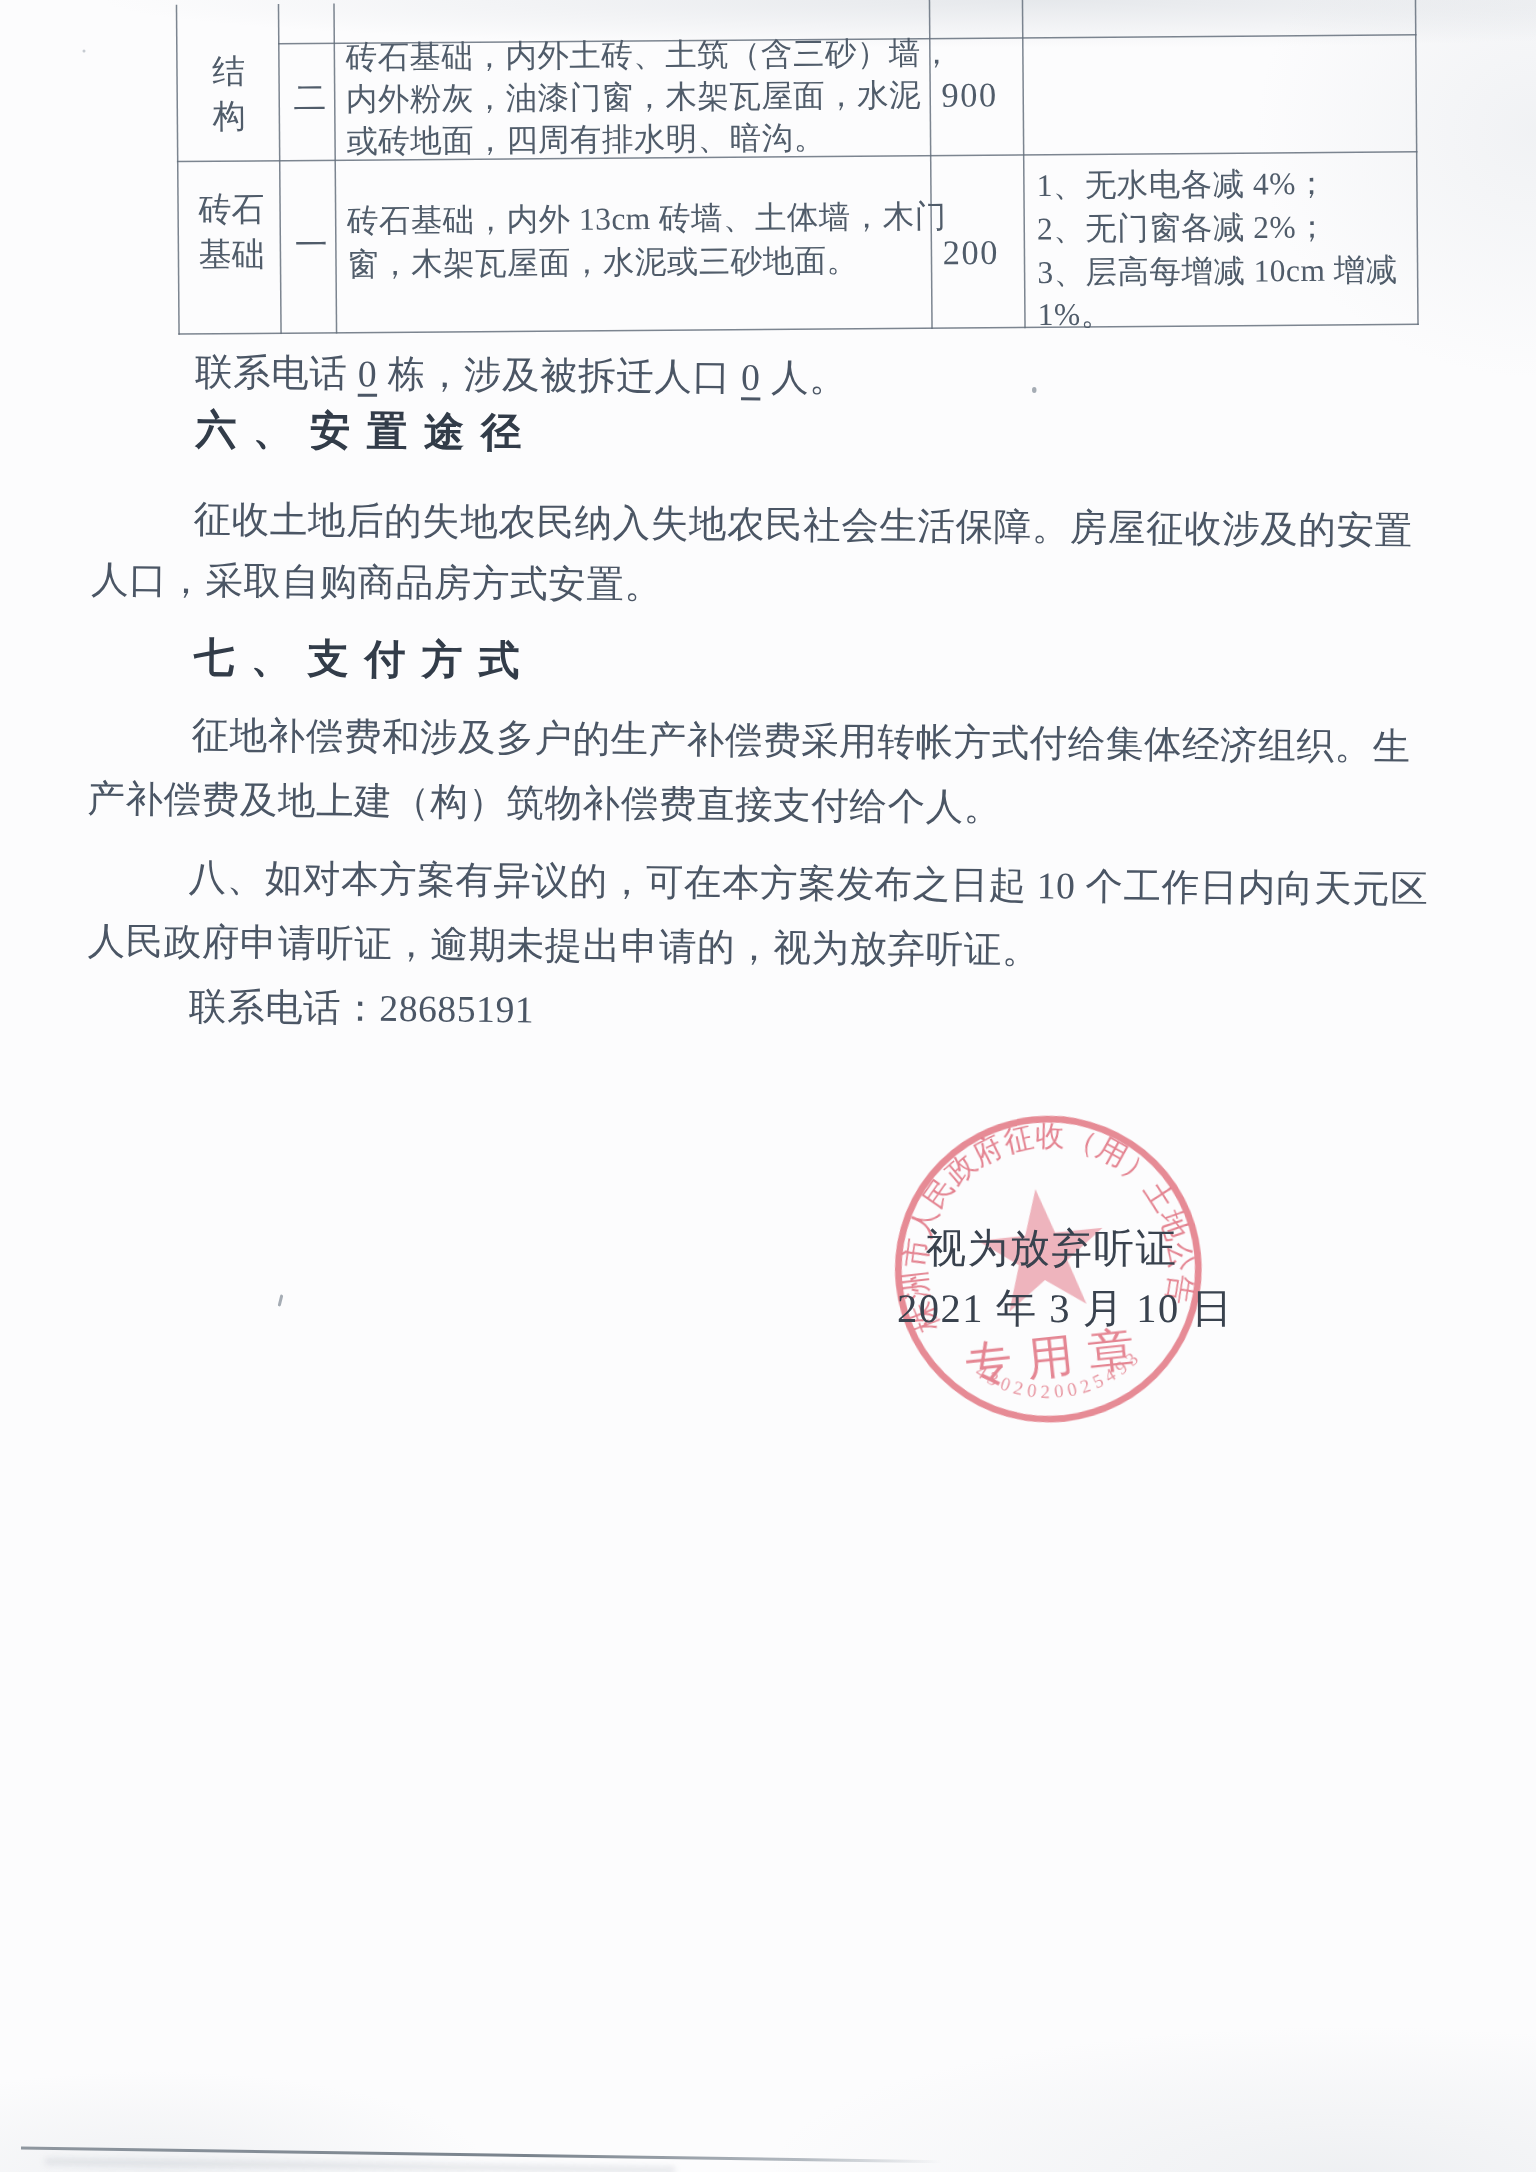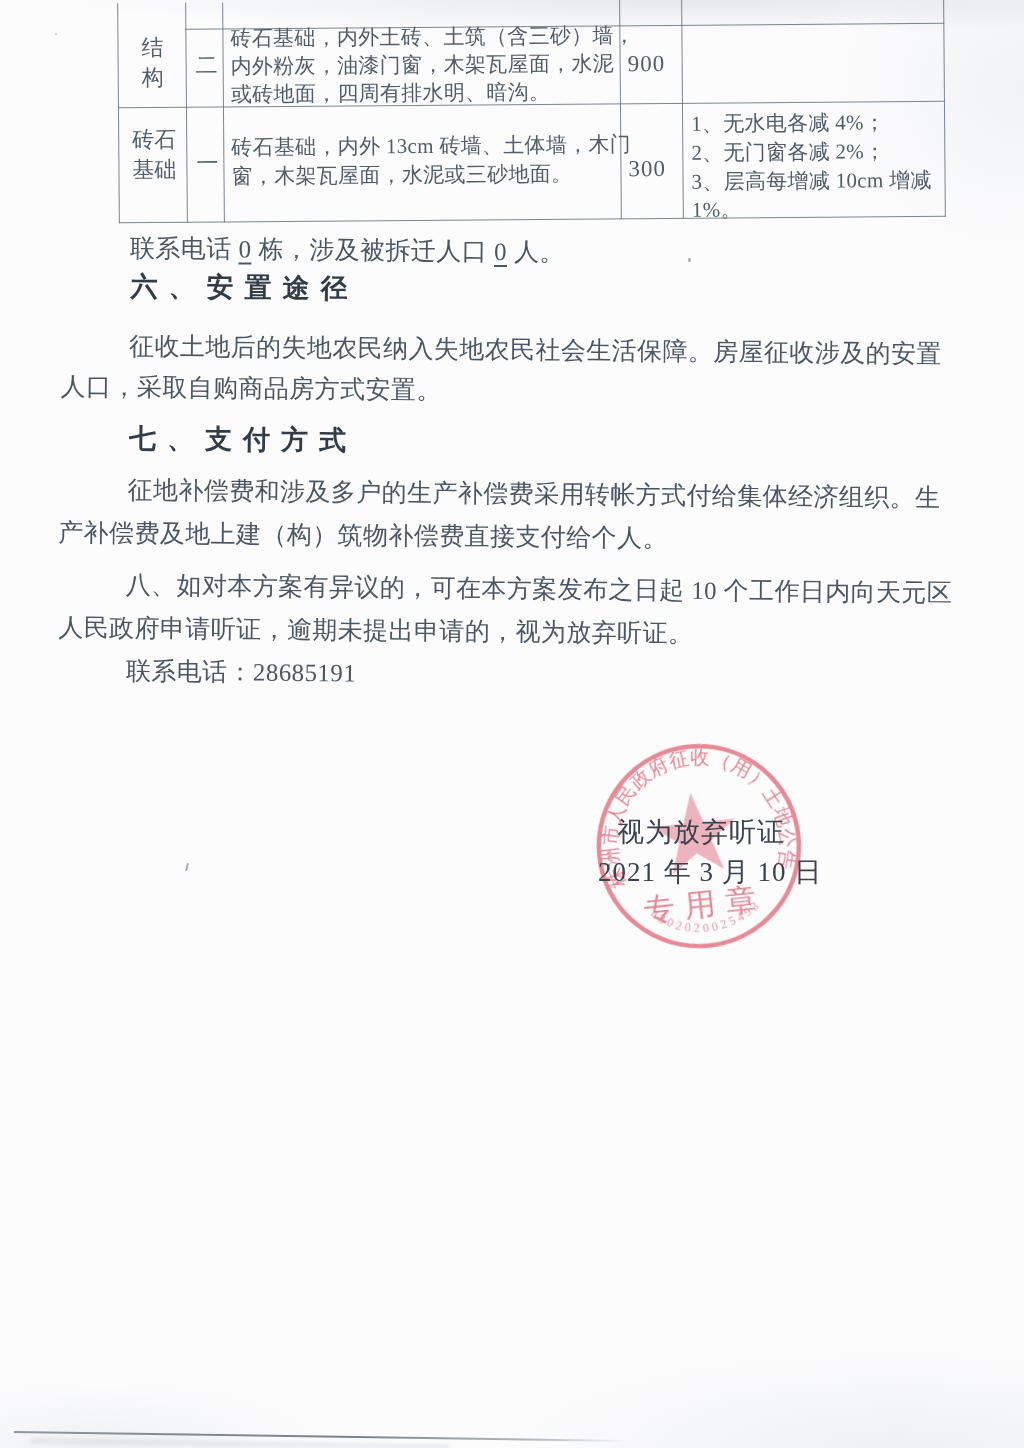--- a/index.html
+++ b/index.html
@@ -67,21 +67,21 @@
     <div class="ln tcell" style="left:196px; top:48px; font-size:22px;">二</div>
     <div class="ln tcell tdesc" style="left:231px; top:22px;">砖石基础，内外土砖、土筑（含三砂）墙，</div>
     <div class="ln tcell tdesc" style="left:231px; top:50px;">内外粉灰，油漆门窗，木架瓦屋面，水泥</div>
     <div class="ln tcell tdesc" style="left:231px; top:78px;">或砖地面，四周有排水明、暗沟。</div>
     <div class="ln tcell tnum" style="left:628px; top:52px;">900</div>
 
     <div class="tcat" style="left:129px; top:122px; width:50px;">砖石基础</div>
     <div class="ln tcell" style="left:196px; top:146px; font-size:22px;">一</div>
     <div class="ln tcell tdesc" style="left:231px; top:131px;">砖石基础，内外 13cm 砖墙、土体墙，木门</div>
     <div class="ln tcell tdesc" style="left:231px; top:160px;">窗，木架瓦屋面，水泥或三砂地面。</div>
-    <div class="ln tcell tnum" style="left:628px; top:157px;">300</div>
+    <div class="ln tcell tnum" style="left:628px; top:157px;">200</div>
     <div class="ln tcell tdesc" style="left:691px; top:111px;">1、无水电各减 4%；</div>
     <div class="ln tcell tdesc" style="left:691px; top:140px;">2、无门窗各减 2%；</div>
     <div class="ln tcell tdesc" style="left:691px; top:169px;">3、层高每增减 10cm 增减</div>
     <div class="ln tcell tdesc" style="left:691px; top:197px;">1%。</div>
   </div>
 
   <div class="text-area">
     <div class="ln body-ln" style="left:130px; top:231px;">
       <span>联系电话</span><span class="u">0</span><span>栋，涉及被拆迁人口</span><span class="u">0</span><span>人。</span>
     </div>

